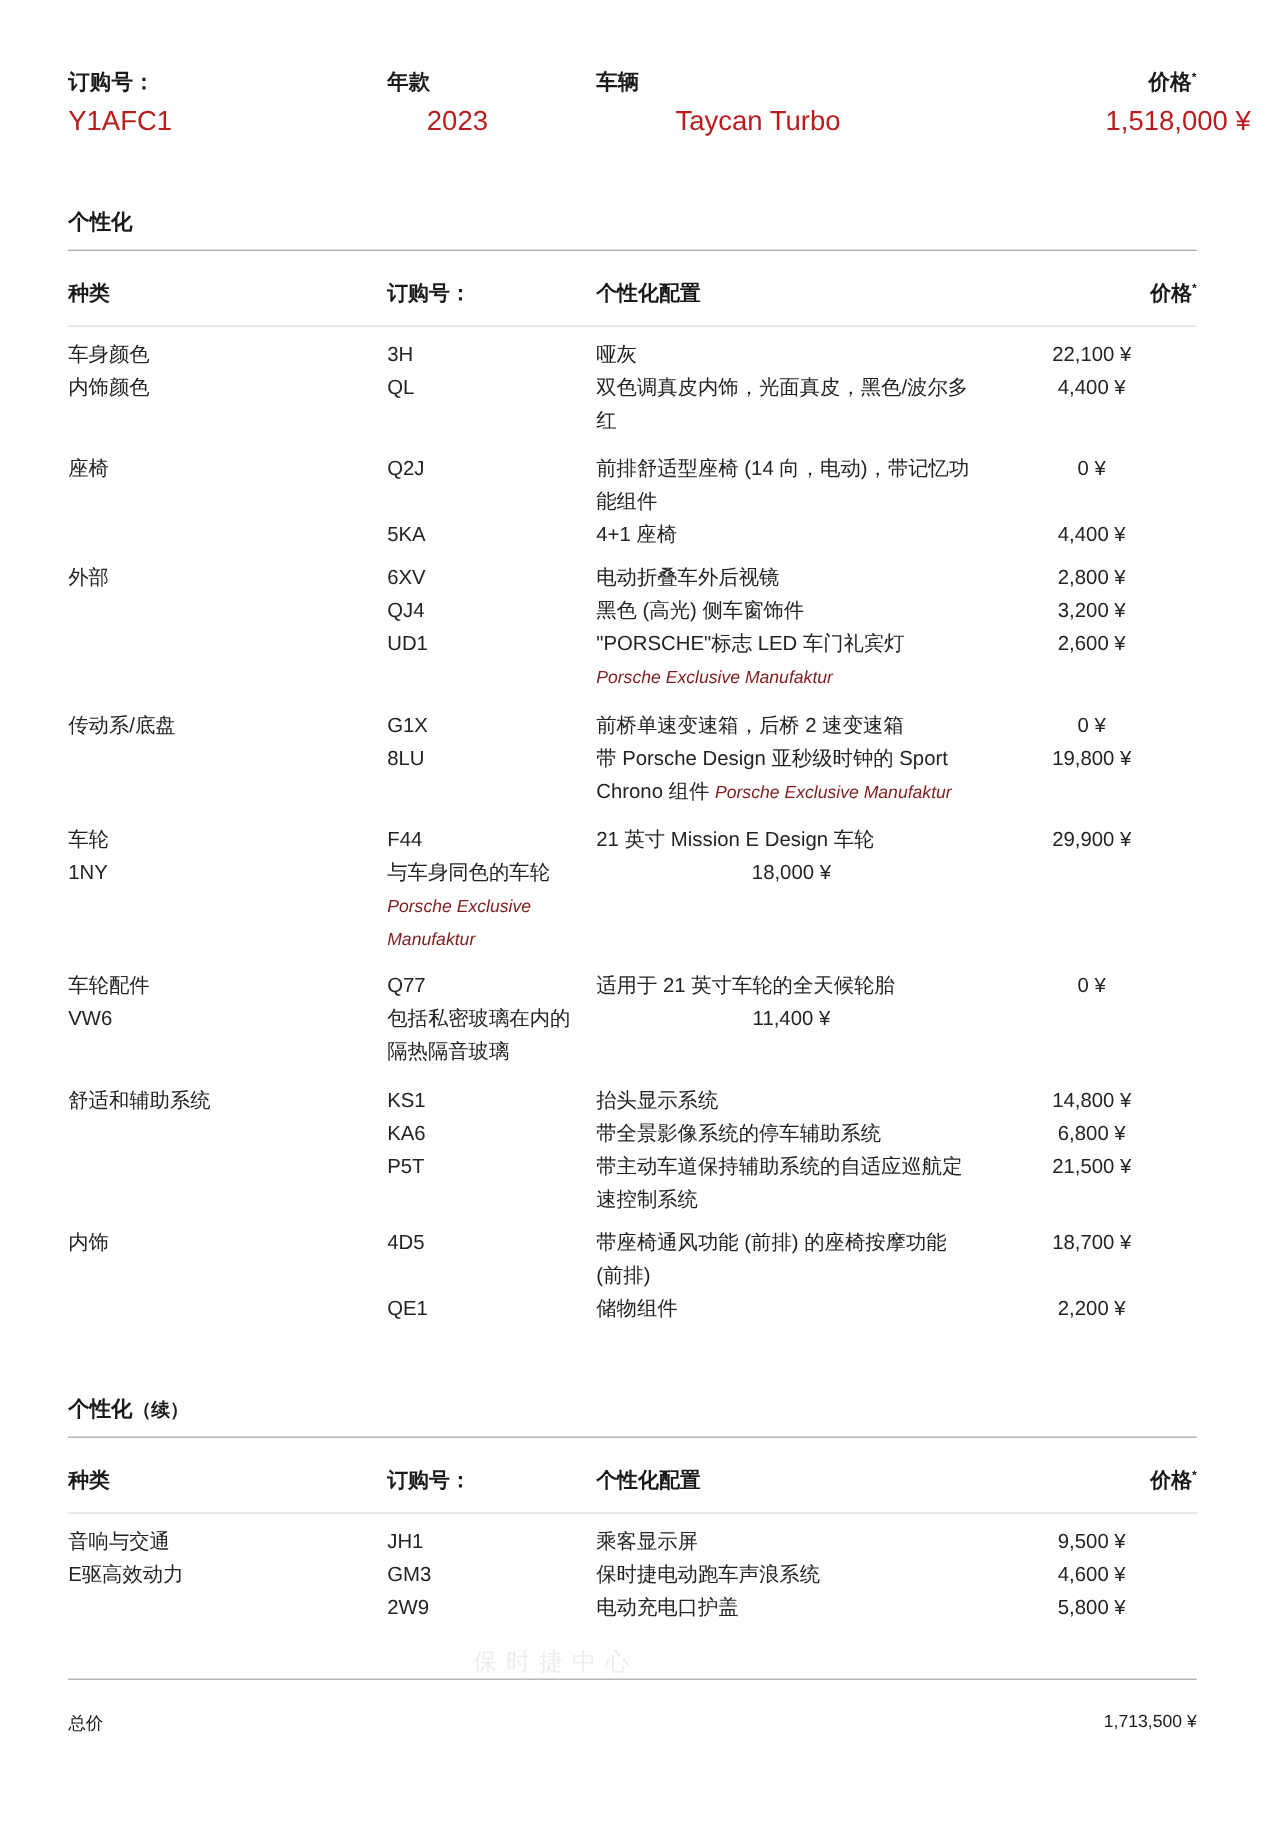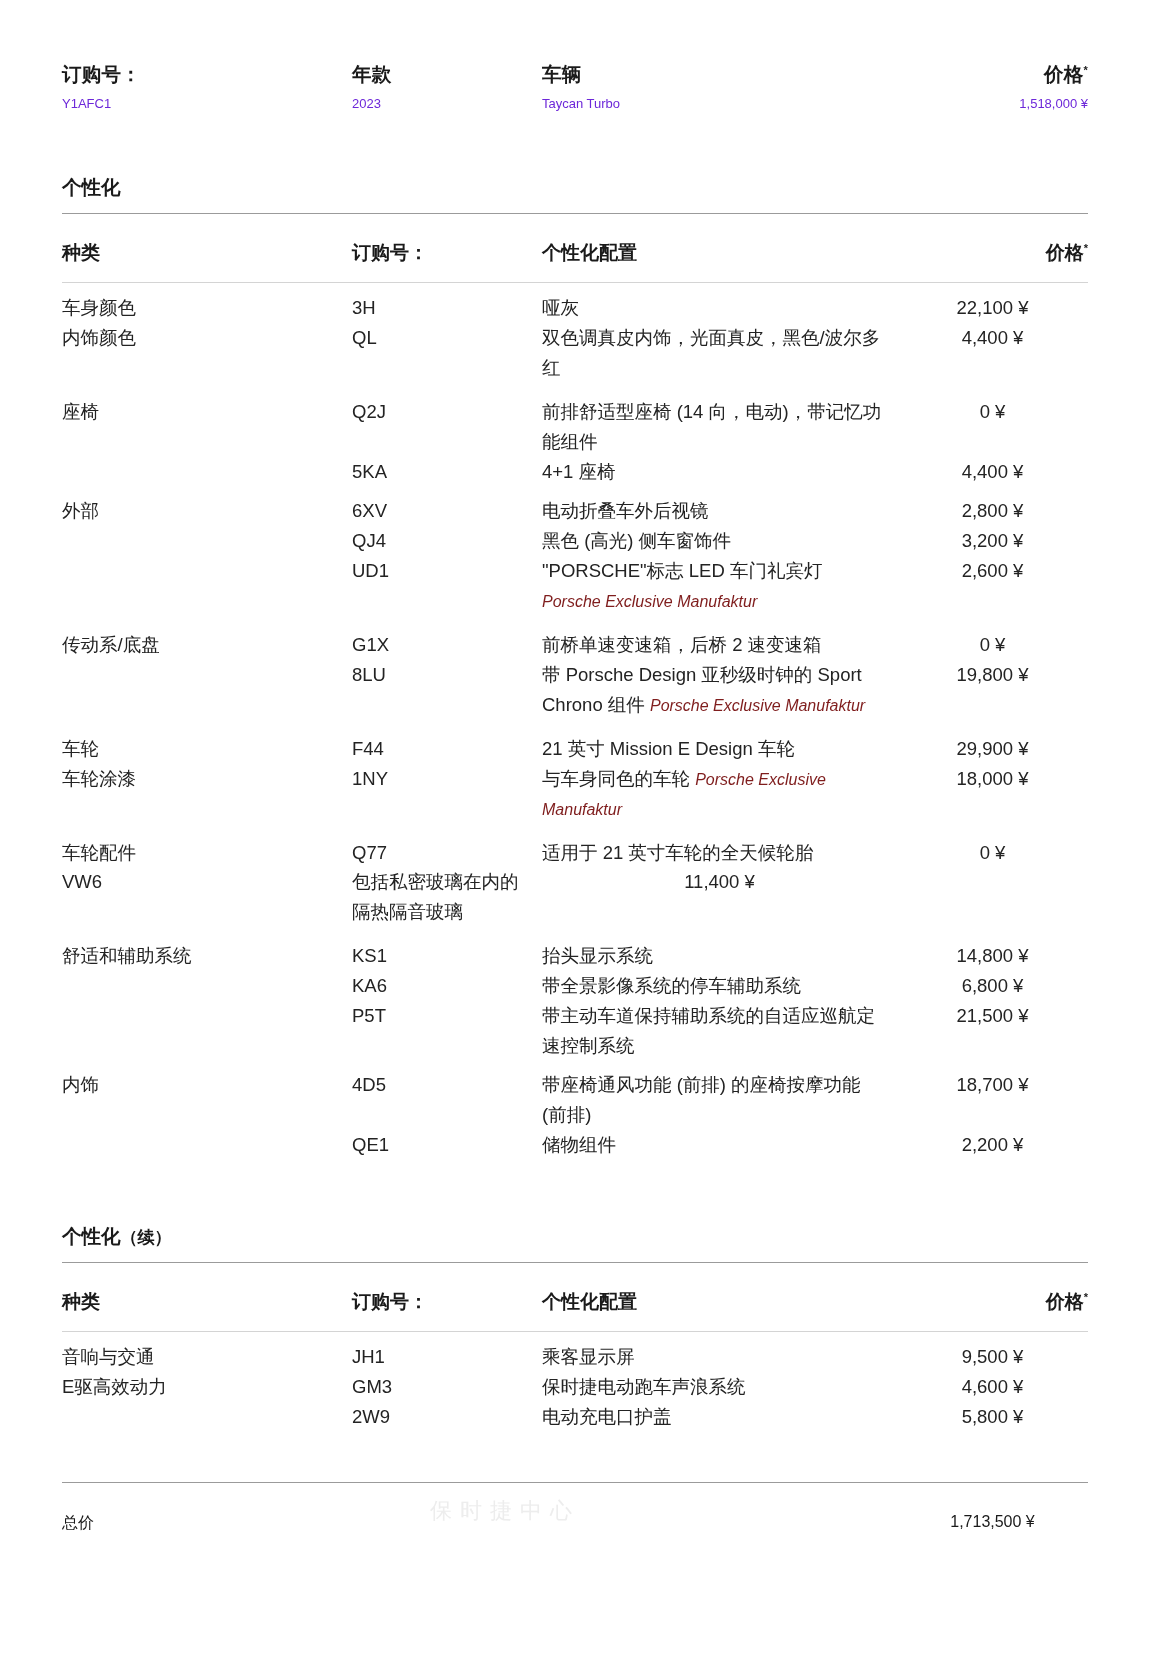--- a/index.html
+++ b/index.html
@@ -37,22 +37,23 @@
 
   .hdr-row {
     padding-top: 33px;
     font-weight: bold;
     font-size: 19.5px;
     letter-spacing: .2px;
   }
   .hdr-row .c4 { font-weight: bold; }
   .val-row {
     padding-top: 8px;
-    font-size: 13px;
-    color: #6d28d9;
+    font-size: 25px;
+    color: #b91c1c;
+    gap: 36px;
   }
 
   .sup {
     font-size: 11px;
     vertical-align: super;
     line-height: 0;
   }
 
   .section-title {
     font-weight: bold;
@@ -108,21 +109,21 @@
     font-size: 16px;
   }
 
   .total-row {
     display: grid;
     grid-template-columns: 290px 190px 355px 1fr;
     font-weight: normal;
     font-size: 16px;
     padding-top: 30px;
   }
-  .total-row .c4 { text-align: center; }
+  .total-row .c4 { text-align: right; }
 
   .watermark {
     position: absolute;
     left: 430px;
     top: 1496px;
     font-size: 22px;
     color: #ededed;
     letter-spacing: 8px;
     pointer-events: none;
   }
@@ -221,21 +222,20 @@
         <div class="c4">19,800 ¥</div>
       </div>
       <div class="gap-md"></div>
       <div class="opt-row">
         <div class="c1">车轮</div>
         <div class="c2">F44</div>
         <div class="c3"><span>21 英寸 Mission E Design 车轮</span></div>
         <div class="c4">29,900 ¥</div>
       </div>
       <div class="opt-row">
-        <div class="c1">车轮涂漆</div>
         <div class="c2">1NY</div>
         <div class="c3"><span>与车身同色的车轮</span> <span class="excl">Porsche Exclusive Manufaktur</span></div>
         <div class="c4">18,000 ¥</div>
       </div>
       <div class="gap-md"></div>
       <div class="opt-row">
         <div class="c1">车轮配件</div>
         <div class="c2">Q77</div>
         <div class="c3"><span>适用于 21 英寸车轮的全天候轮胎</span></div>
         <div class="c4">0 ¥</div>

